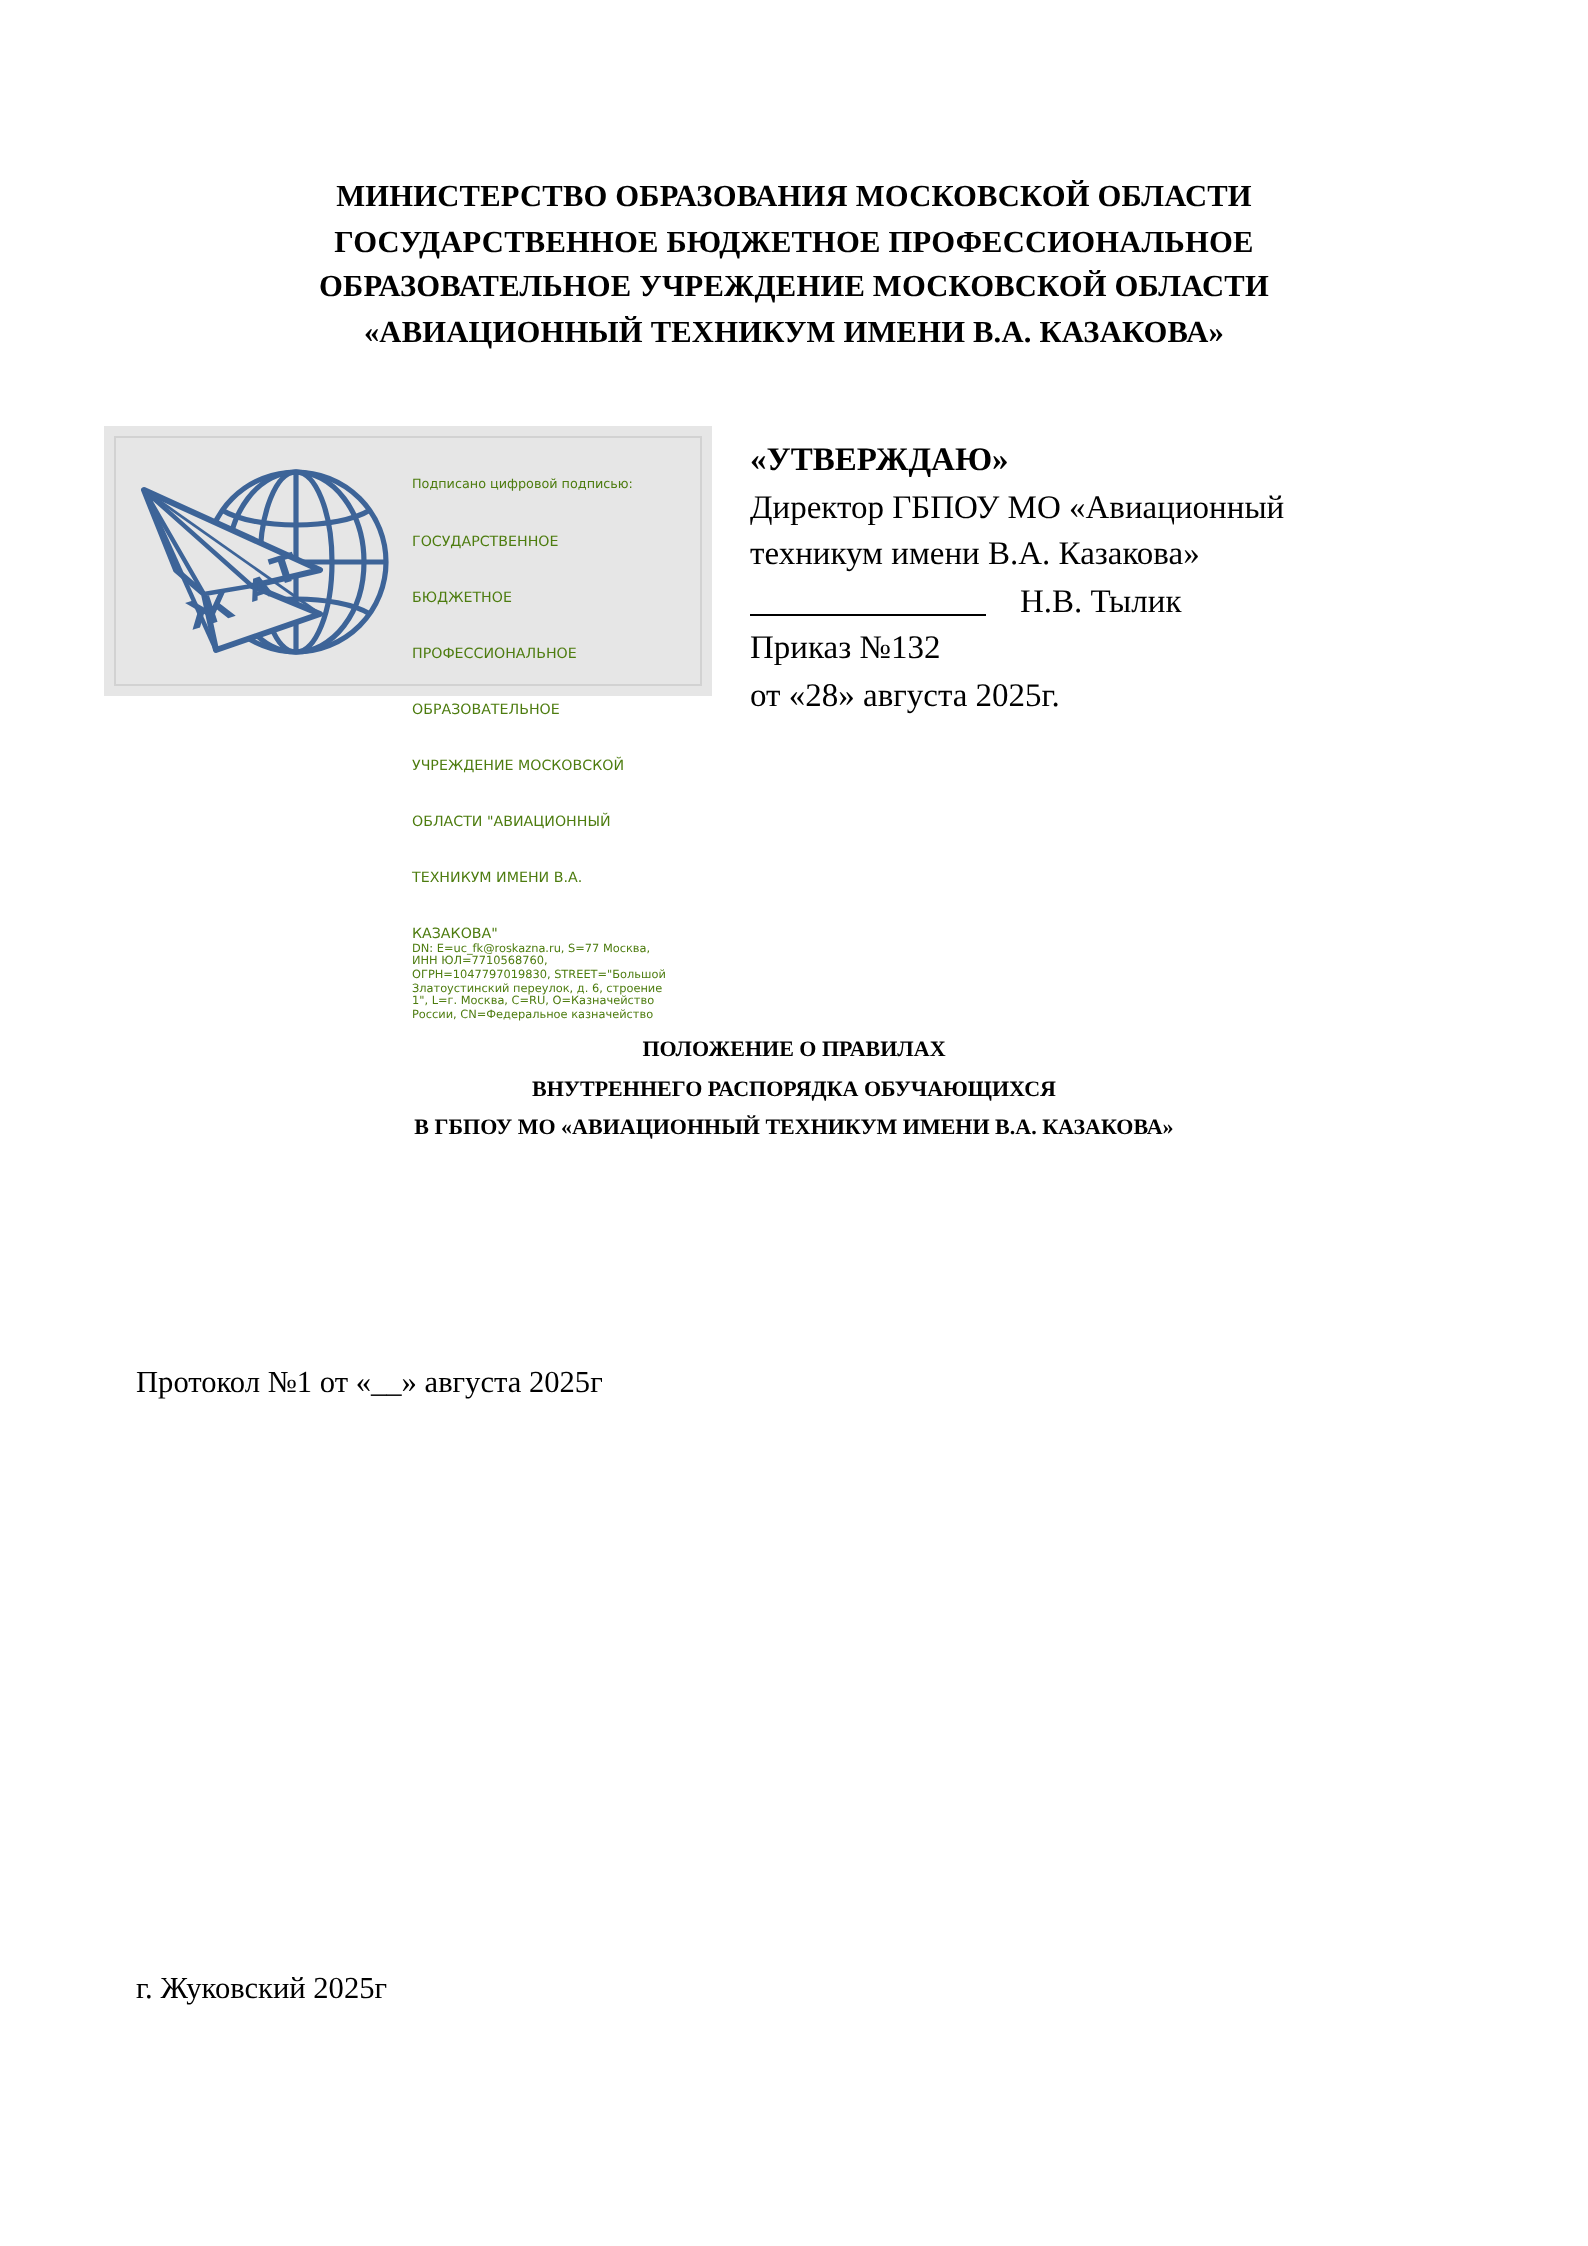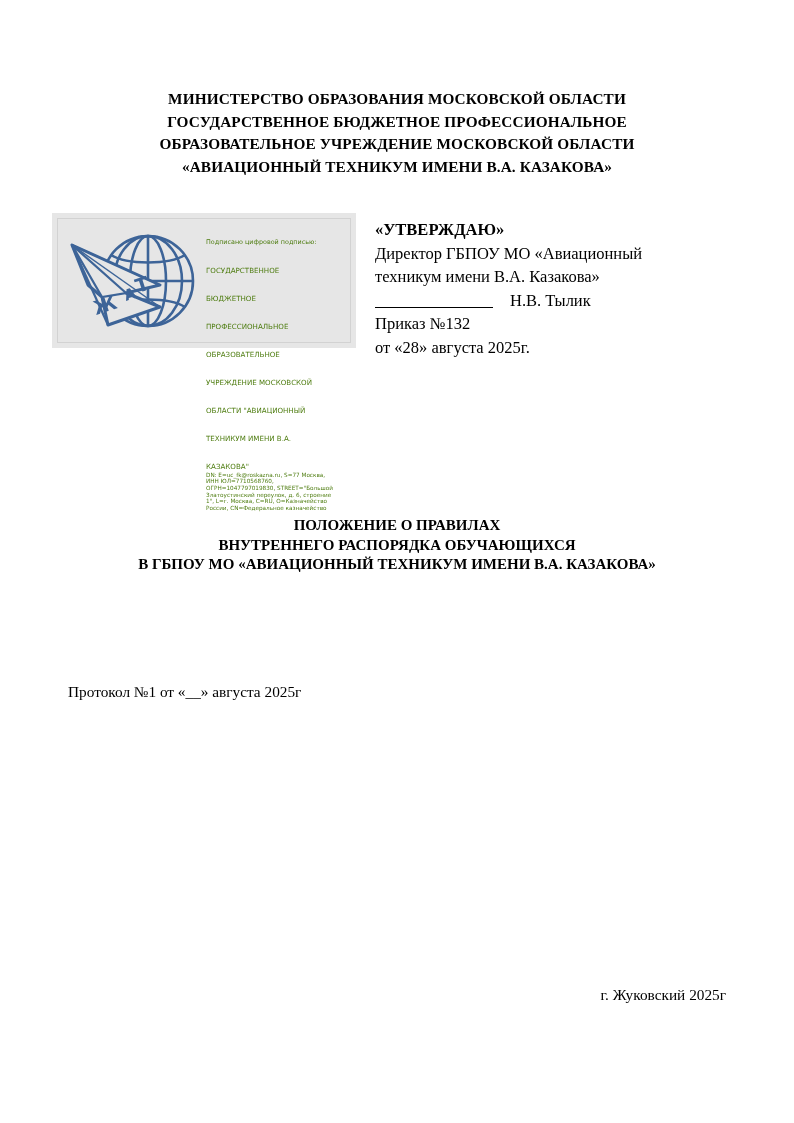--- a/index.html
+++ b/index.html
@@ -116,41 +116,41 @@
   }
 
   
   .doc-title {
     position: absolute;
     left: 68px;
     top: 516px;
     width: 658px;
     text-align: center;
     font-weight: bold;
-    font-size: 15px;
+    font-size: 11px;
     line-height: 19.5px;
   }
   .doc-title div { white-space: nowrap; }
 
   
   .considered {
     position: absolute;
     left: 68px;
     top: 681px;
     font-size: 15.3px;
     line-height: 21px;
   }
 
   
   .footer {
     position: absolute;
     left: 68px;
     top: 984px;
     width: 658px;
-    text-align: right;
+    text-align: left;
     font-size: 15.3px;
     line-height: 21px;
   }
 </style>
 </head>
 <body>
 
 <div class="page">
 
   <div class="org-header">

